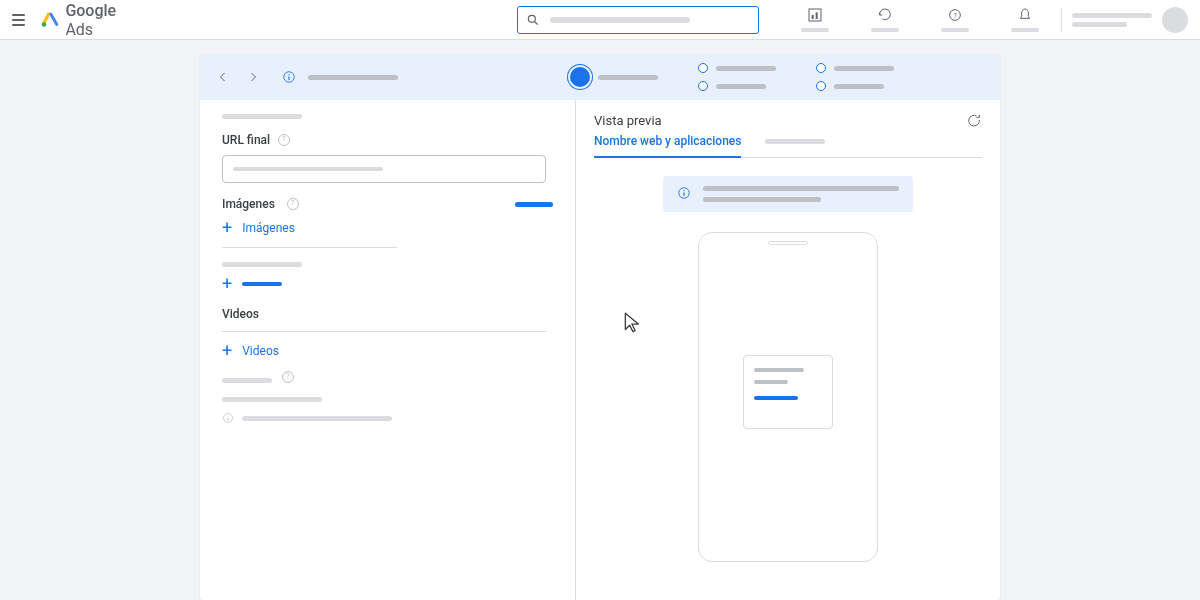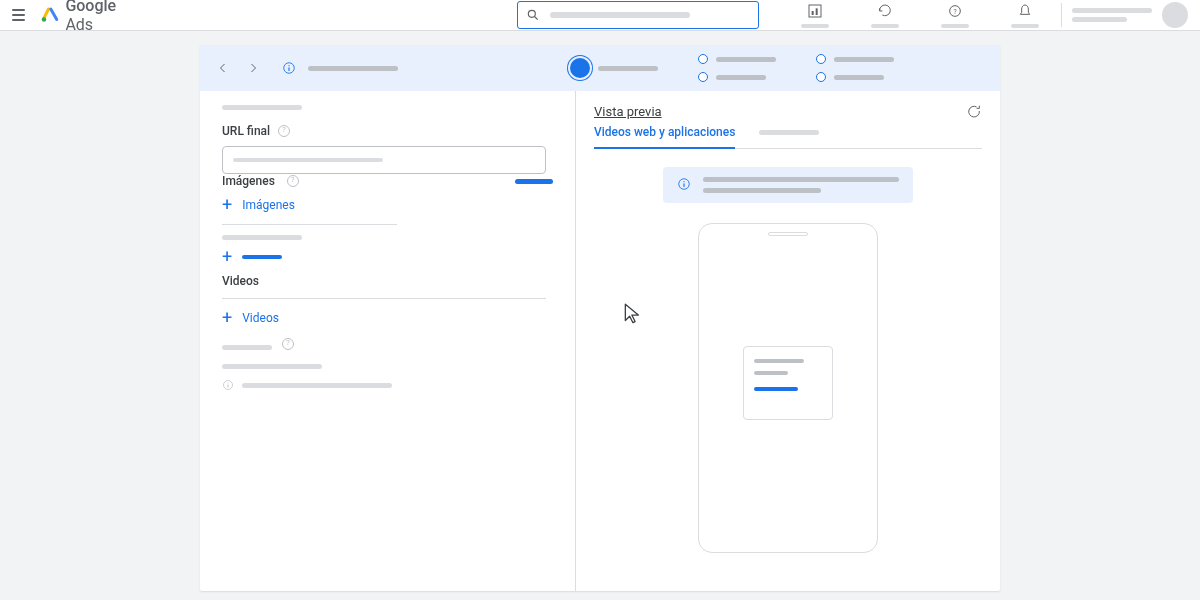--- a/index.html
+++ b/index.html
@@ -1,17 +1,17 @@
 <!DOCTYPE html>
 <html><head>
 <meta charset="utf-8">
 <style>
 * { box-sizing: border-box; margin: 0; padding: 0; font-family: Roboto, Arial, sans-serif; }
 body { background: #f1f3f4; width: 1200px; height: 600px; overflow: hidden; }
-.topbar { height: 31px; background: #fff; display: flex; align-items: center; padding: 0 12px; gap: 16px; border-bottom: 1px solid #dadce0; }
+.topbar { height: 40px; background: #fff; display: flex; align-items: center; padding: 0 12px; gap: 16px; border-bottom: 1px solid #dadce0; }
 .hamburger { width: 18px; height: 12px; display: flex; flex-direction: column; justify-content: space-between; cursor: pointer; }
 .hamburger span { height: 2px; background: #5f6368; border-radius: 1px; }
 .logo { display: flex; align-items: center; gap: 6px; }
 .logo-mark { width: 18px; height: 18px; position: relative; }
 .logo-text { font-size: 16px; color: #5f6368; }
 .logo-text strong { font-weight: 500; color: #5f6368; }
 .searchbox { margin-left: 380px; width: 320px; height: 28px; border: 1.5px solid #1a73e8; border-radius: 3px; display: flex; align-items: center; padding: 0 8px; gap: 10px; }
 .searchbox svg { flex-shrink: 0; }
 .search-placeholder { height: 6px; background: #dadce0; border-radius: 3px; width: 140px; }
 .top-icons { margin-left: 20px; display: flex; align-items: center; gap: 30px; }
@@ -30,38 +30,38 @@
 .info-icon-sm { margin-left: 8px; }
 .step-line { height: 5px; background: #bdc1c6; border-radius: 3px; }
 .stepper-center { margin-left: 160px; display: flex; gap: 40px; }
 .step-group { display: flex; flex-direction: column; gap: 8px; }
 .step-row { display: flex; align-items: center; gap: 8px; }
 .step-circle-filled { width: 20px; height: 20px; border-radius: 50%; border: 3px solid #1a73e8; background: #1a73e8; box-shadow: 0 0 0 2px #e8f0fe, 0 0 0 3px #1a73e8; }
 .step-circle-empty { width: 10px; height: 10px; border-radius: 50%; border: 1.5px solid #1a73e8; background: #fff; }
 
 .editor-body { display: flex; height: 500px; }
 .form-panel { width: 375px; padding: 14px 22px; overflow: hidden; }
-.form-section { }
+.form-section { margin-bottom: 14px; }
 .section-header { display: flex; align-items: center; gap: 8px; margin-bottom: 8px; }
 .section-label { font-size: 12px; color: #3c4043; font-weight: 500; }
 .help-icon { width: 12px; height: 12px; border: 1px solid #bdc1c6; border-radius: 50%; position: relative; }
 .help-icon::after { content: "?"; position: absolute; font-size: 8px; color: #bdc1c6; left: 3px; top: -1px; }
 .text-input { width: 324px; height: 28px; border: 1px solid #bdc1c6; border-radius: 4px; padding: 0 10px; display: flex; align-items: center; }
 .input-placeholder { height: 4px; background: #dadce0; border-radius: 2px; width: 150px; }
 .sub-lines { display: flex; gap: 10px; margin-top: 6px; flex-wrap: wrap; }
 .sub-lines.just { justify-content: space-between; width: 324px; }
 .divider-h { height: 1px; background: #dadce0; width: 324px; margin: 10px 0; }
 .add-row { display: flex; align-items: center; gap: 10px; color: #1a73e8; font-size: 12px; cursor: pointer; margin: 8px 0; }
 .plus-icon { font-size: 18px; font-weight: 400; line-height: 1; }
 .images-header { display: flex; align-items: center; gap: 12px; }
 .blue-line { height: 5px; background: #1a73e8; border-radius: 3px; width: 38px; }
 
 .preview-panel { flex: 1; border-left: 1px solid #dadce0; padding: 12px 18px; position: relative; }
 .preview-title-row { display: flex; align-items: center; justify-content: space-between; margin-bottom: 6px; }
-.preview-title { font-size: 13px; color: #3c4043; text-decoration: underline; }
+.preview-title { font-size: 13px; color: #3c4043; }
 .refresh-preview { cursor: pointer; }
 .preview-tabs { display: flex; gap: 24px; border-bottom: 1px solid #dadce0; margin-bottom: 18px; }
 .tab { font-size: 12px; color: #5f6368; padding-bottom: 8px; cursor: pointer; display: flex; align-items: center; }
 .tab.active { color: #1a73e8; font-weight: 500; border-bottom: 2px solid #1a73e8; margin-bottom: -1px; }
 .info-banner { background: #e8f0fe; border-radius: 4px; padding: 10px 14px; display: flex; gap: 12px; width: 250px; margin: 0 auto 20px; }
 .phone-mock { width: 180px; margin: 0 auto; border: 1.5px solid #dadce0; border-radius: 14px; padding: 8px 10px; height: 330px; position: relative; background: #fff; }
 .phone-speaker { width: 40px; height: 4px; border: 1px solid #dadce0; border-radius: 3px; margin: 0 auto 8px; }
 .phone-card { width: 90px; height: 74px; border: 1px solid #dadce0; border-radius: 4px; margin: 110px auto 0; padding: 12px 10px; display: flex; flex-direction: column; gap: 8px; align-items: flex-start; }
 .phone-card-line { height: 4px; background: #bdc1c6; border-radius: 2px; width: 50px; }
 .phone-card-line.short { width: 34px; }
@@ -244,21 +244,21 @@
 
       <div class="preview-panel">
         <div class="preview-title-row">
           <span class="preview-title">Vista previa</span>
           <svg class="refresh-preview" width="16" height="16" viewBox="0 0 24 24">
               <path d="M20 12 A8 8 0 1 1 16 6" stroke="#5f6368" stroke-width="1.5" fill="none"></path>
               <path d="M20 4 L20 8 L16 8" stroke="#5f6368" stroke-width="1.5" fill="none"></path>
             </svg>
         </div>
         <div class="preview-tabs">
-          <div class="tab active">Videos web y aplicaciones</div>
+          <div class="tab active">Nombre web y aplicaciones</div>
           <div class="tab">
               <div class="gray-line" style="width:60px"></div>
             </div>
         </div>
         <div class="info-banner">
           <svg width="14" height="14" viewBox="0 0 24 24">
               <circle cx="12" cy="12" r="9" stroke="#1a73e8" stroke-width="1.5" fill="none"></circle>
               <circle cx="12" cy="8" r="1" fill="#1a73e8"></circle>
               <rect x="11" y="11" width="2" height="6" fill="#1a73e8"></rect>
             </svg>

